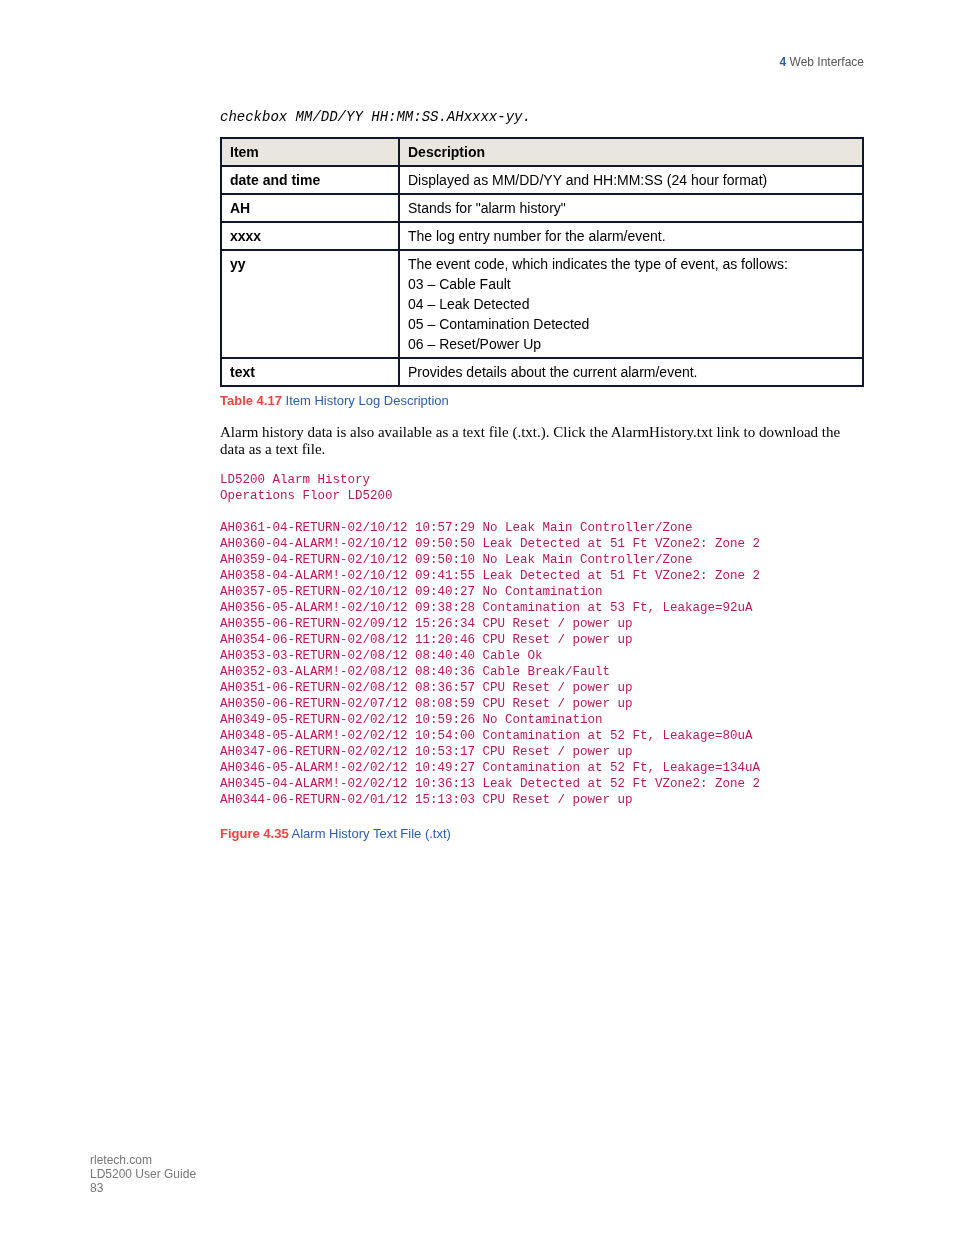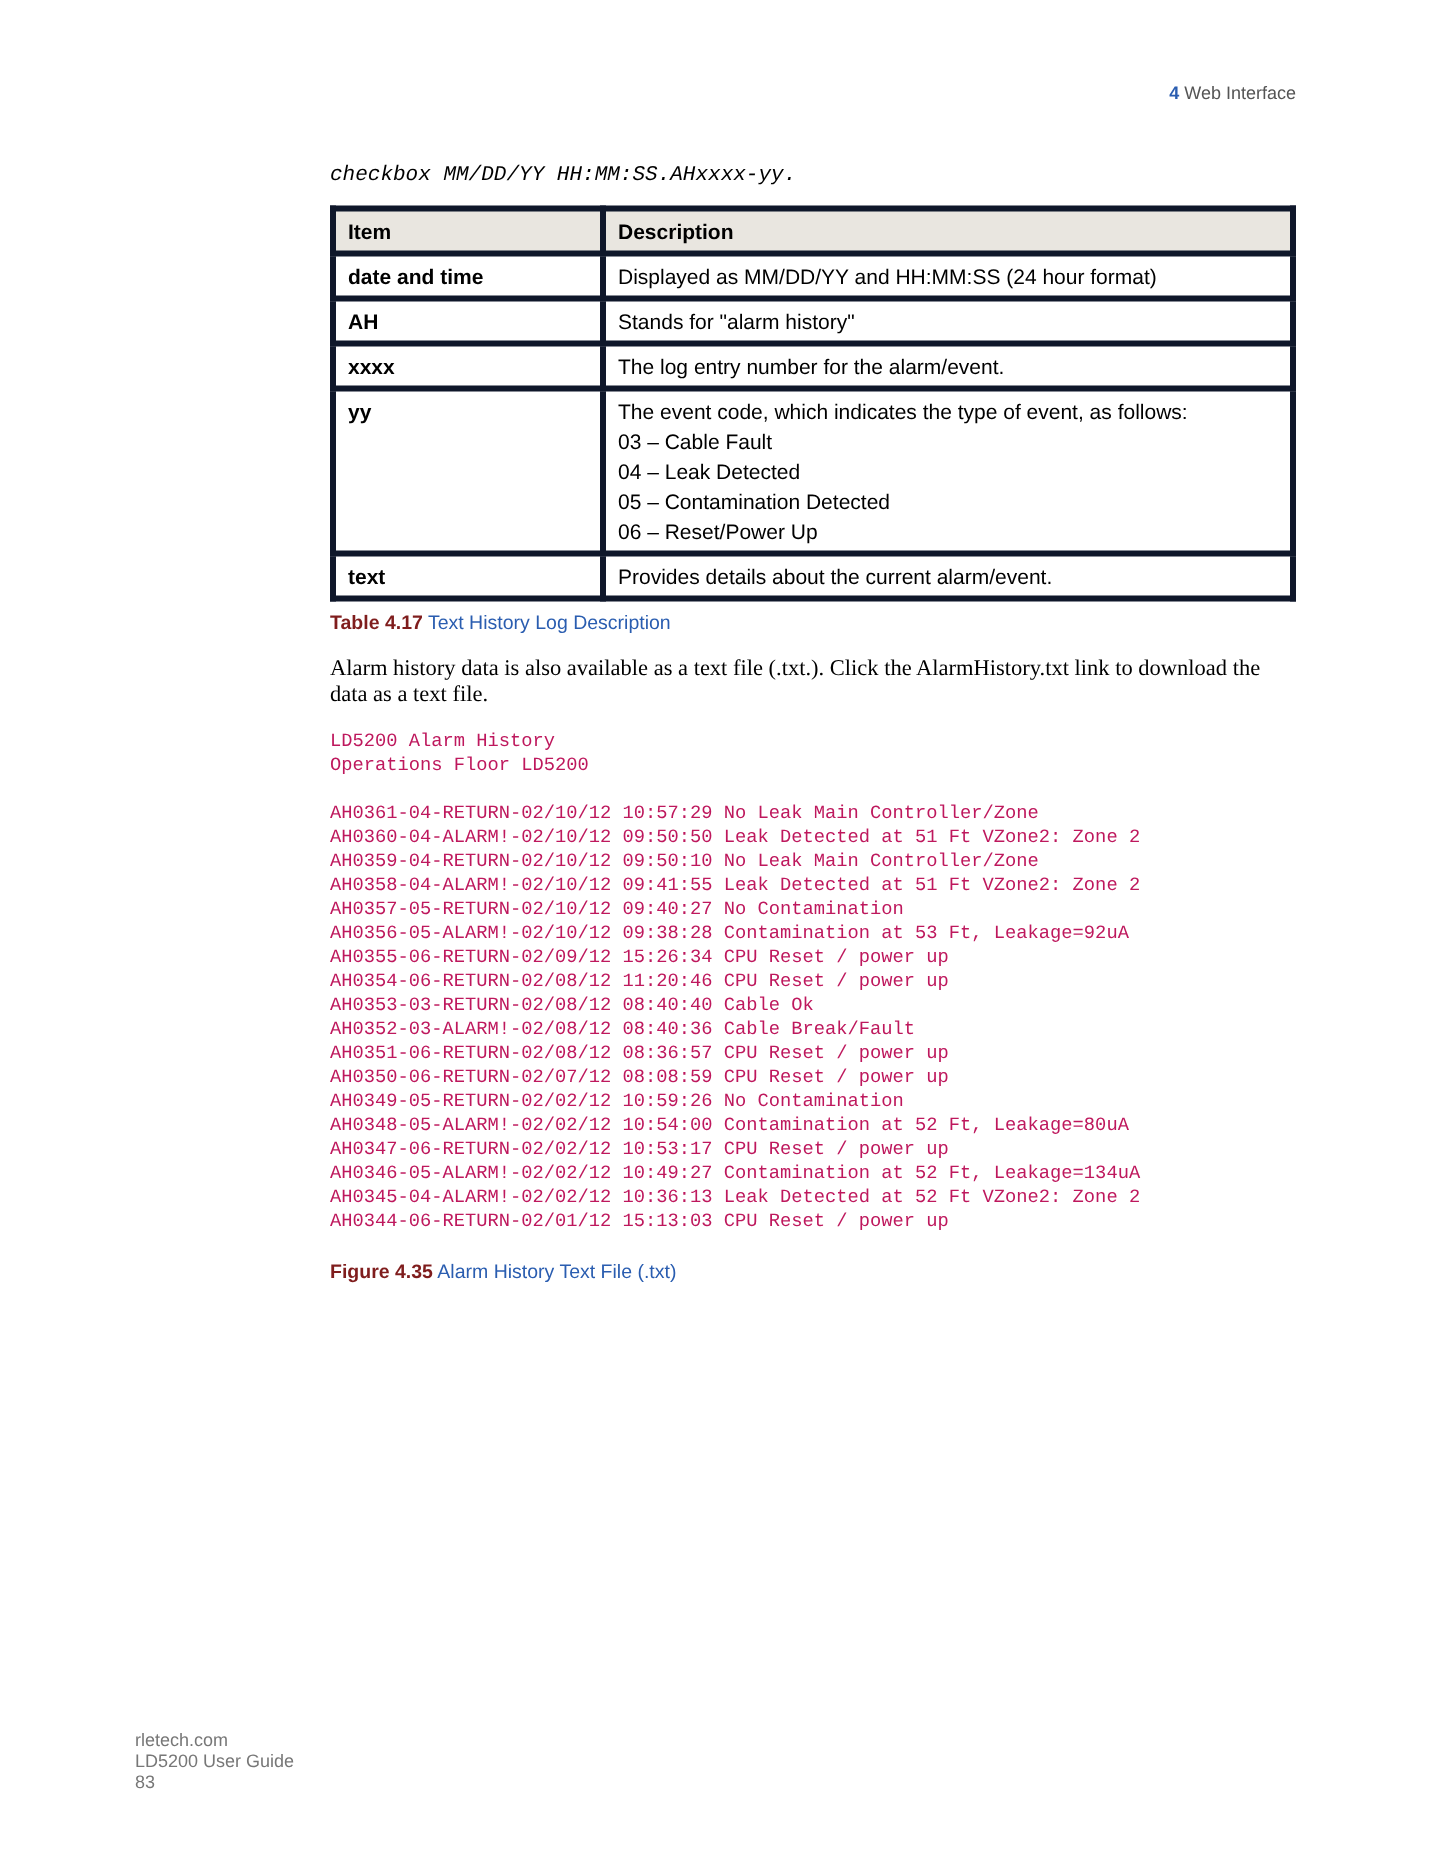--- a/index.html
+++ b/index.html
@@ -39,21 +39,21 @@
     font-style: italic;
     font-size: 14px;
     margin-bottom: 12px;
   }
   table.desc {
     border-collapse: collapse;
     width: 100%;
     margin-bottom: 6px;
   }
   table.desc th, table.desc td {
-    border: 4px solid #0f172a;
+    border: 2px solid #0f172a;
     padding: 5px 8px;
     text-align: left;
     vertical-align: top;
     font-size: 14px;
   }
   table.desc th {
     background: #e9e6e0;
     font-weight: bold;
   }
   table.desc td.item {
@@ -65,21 +65,21 @@
   }
   table.desc td p:last-child {
     margin-bottom: 0;
   }
   .caption {
     font-size: 13px;
     margin-bottom: 16px;
   }
   .caption .strong {
     font-weight: bold;
-    color: #7f1d1d;
+    color: #ef4444;
     text-align: center;
   }
   .caption .link {
     color: #2a5db0;
   }
   .bodytext {
     font-family: Georgia, "Times New Roman", serif;
     font-size: 15px;
     margin: 14px 0 14px 0;
   }
@@ -154,21 +154,21 @@
           <tr>
             <td class="item">text</td>
             <td>
               <p>Provides details about the current alarm/event.</p>
             </td>
           </tr>
         </tbody>
     </table>
 
     <div class="caption">
-      <span class="strong">Table 4.17</span><span class="link"> Text History Log Description</span>
+      <span class="strong">Table 4.17</span><span class="link"> Item History Log Description</span>
     </div>
 
     <p class="bodytext">Alarm history data is also available as a text file (.txt.). Click the AlarmHistory.txt link to download the data as a text file.</p>
 
     <div class="log" id="log-block">LD5200 Alarm History
 Operations Floor LD5200
 
 AH0361-04-RETURN-02/10/12 10:57:29 No Leak Main Controller/Zone
 AH0360-04-ALARM!-02/10/12 09:50:50 Leak Detected at 51 Ft VZone2: Zone 2
 AH0359-04-RETURN-02/10/12 09:50:10 No Leak Main Controller/Zone

